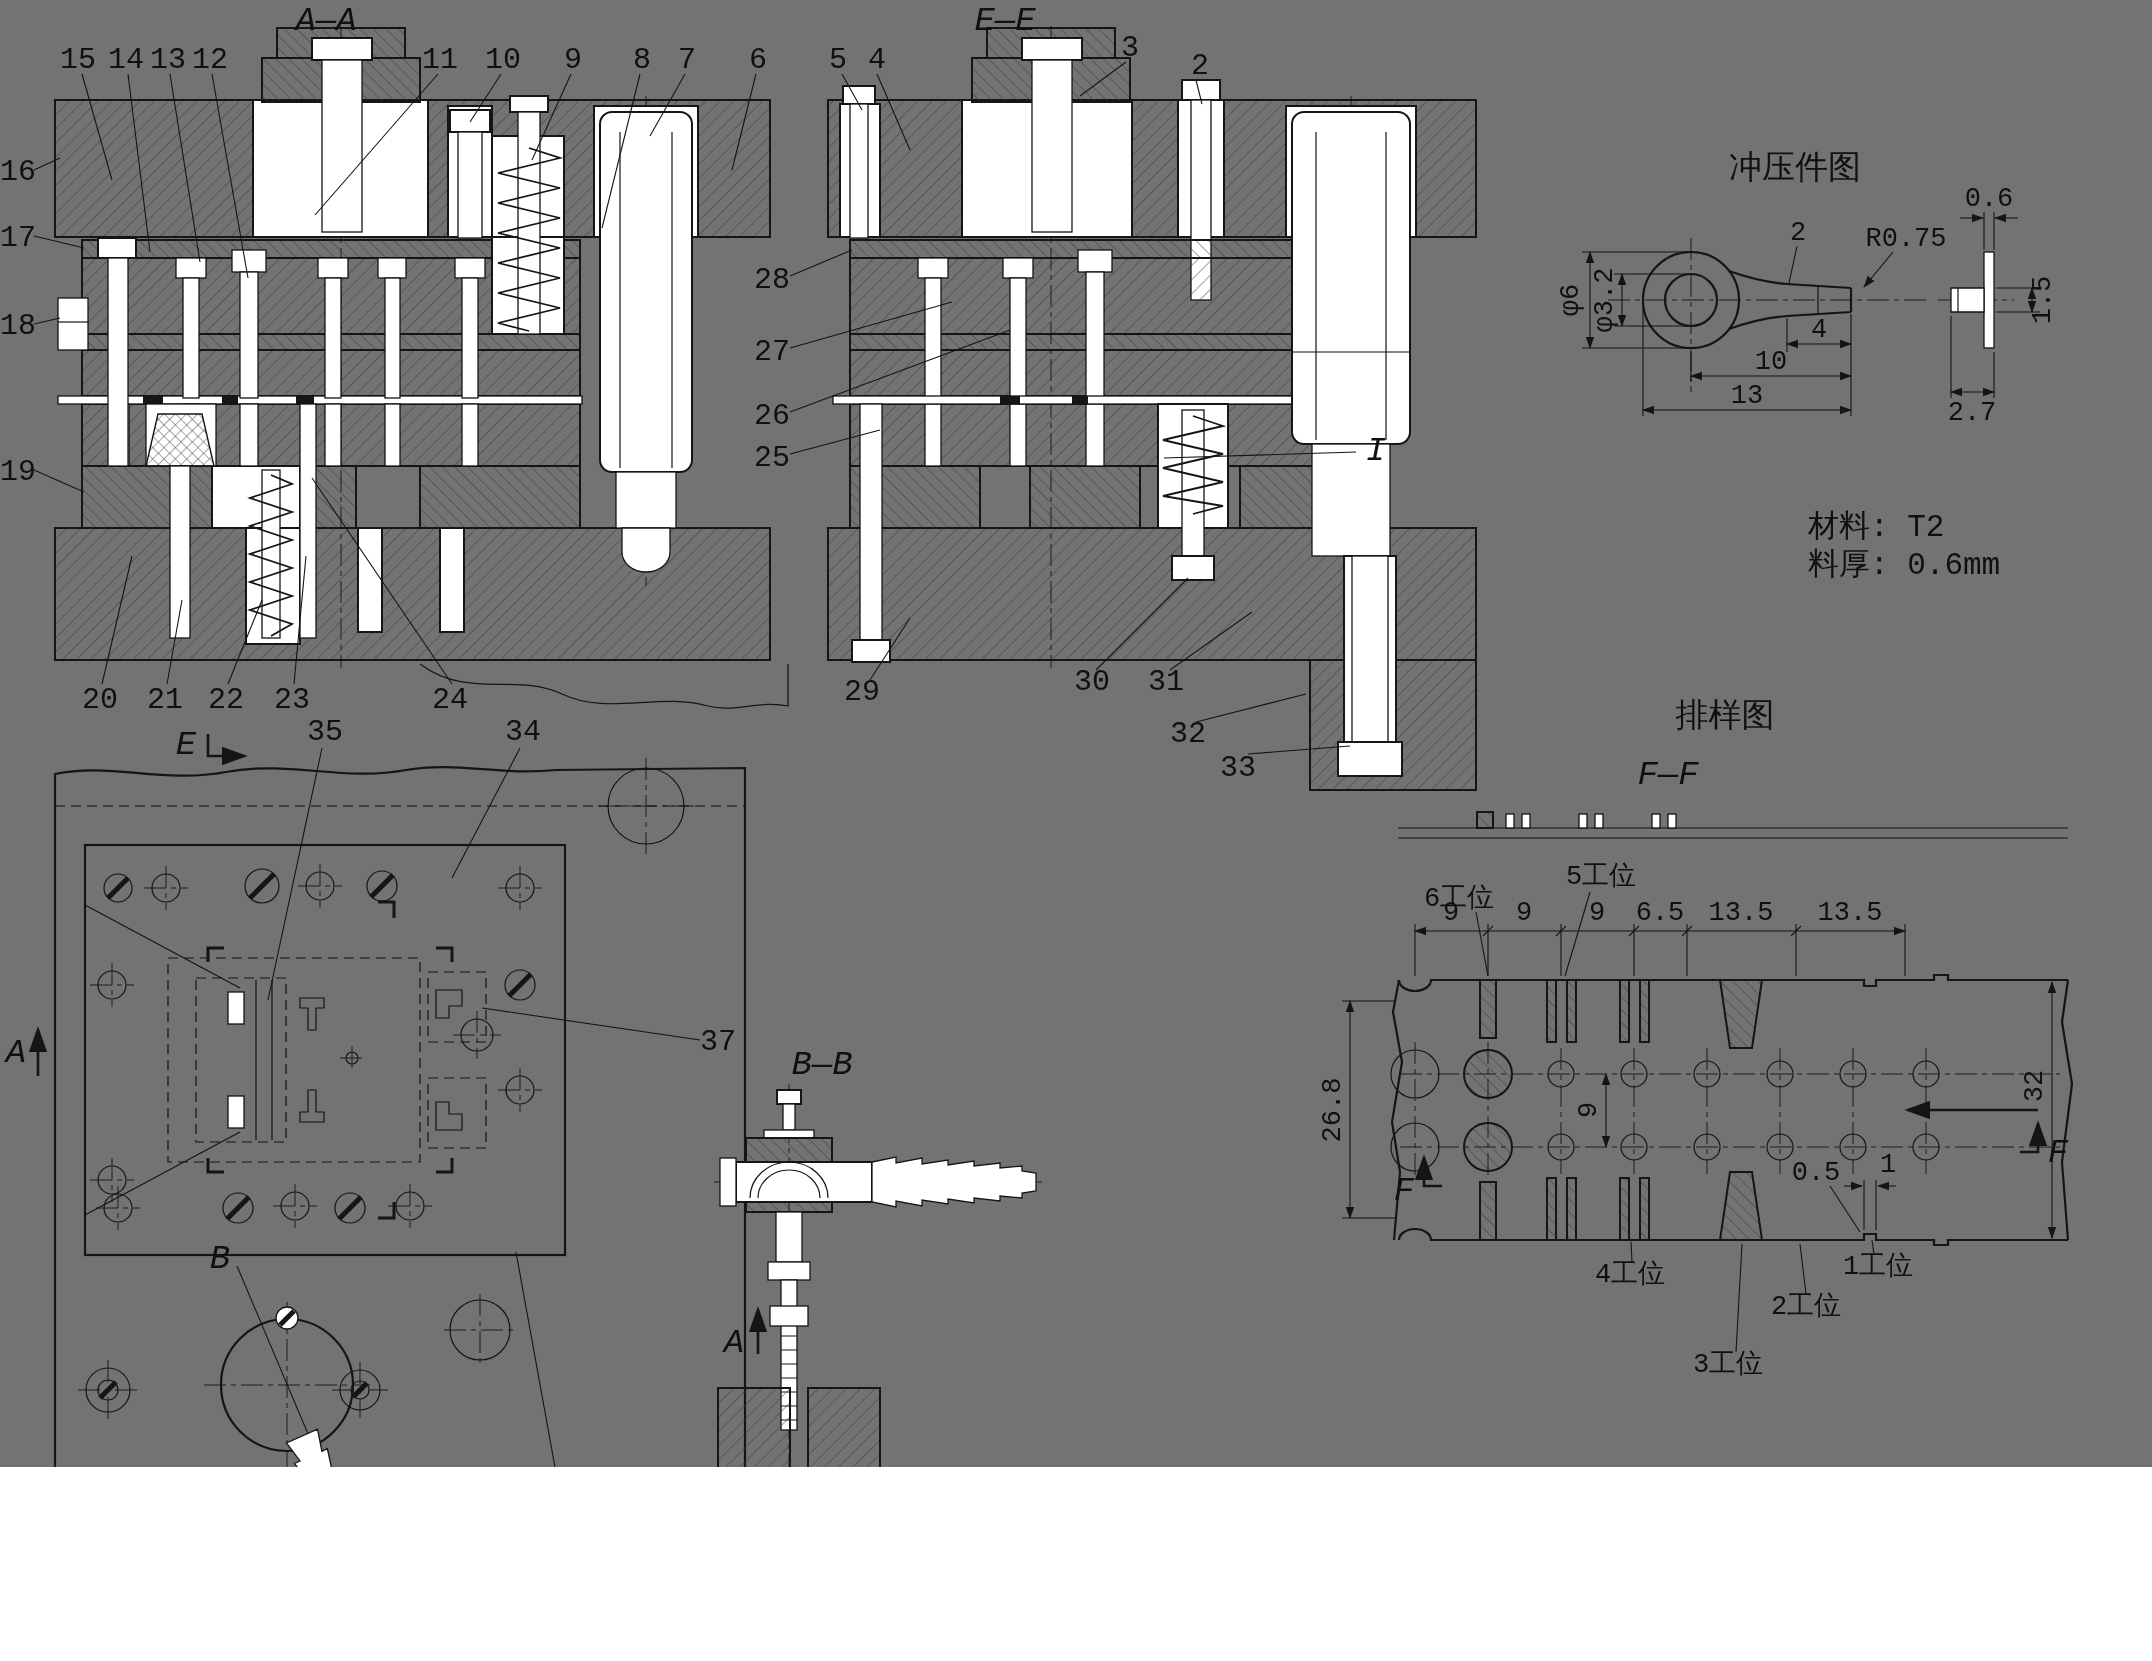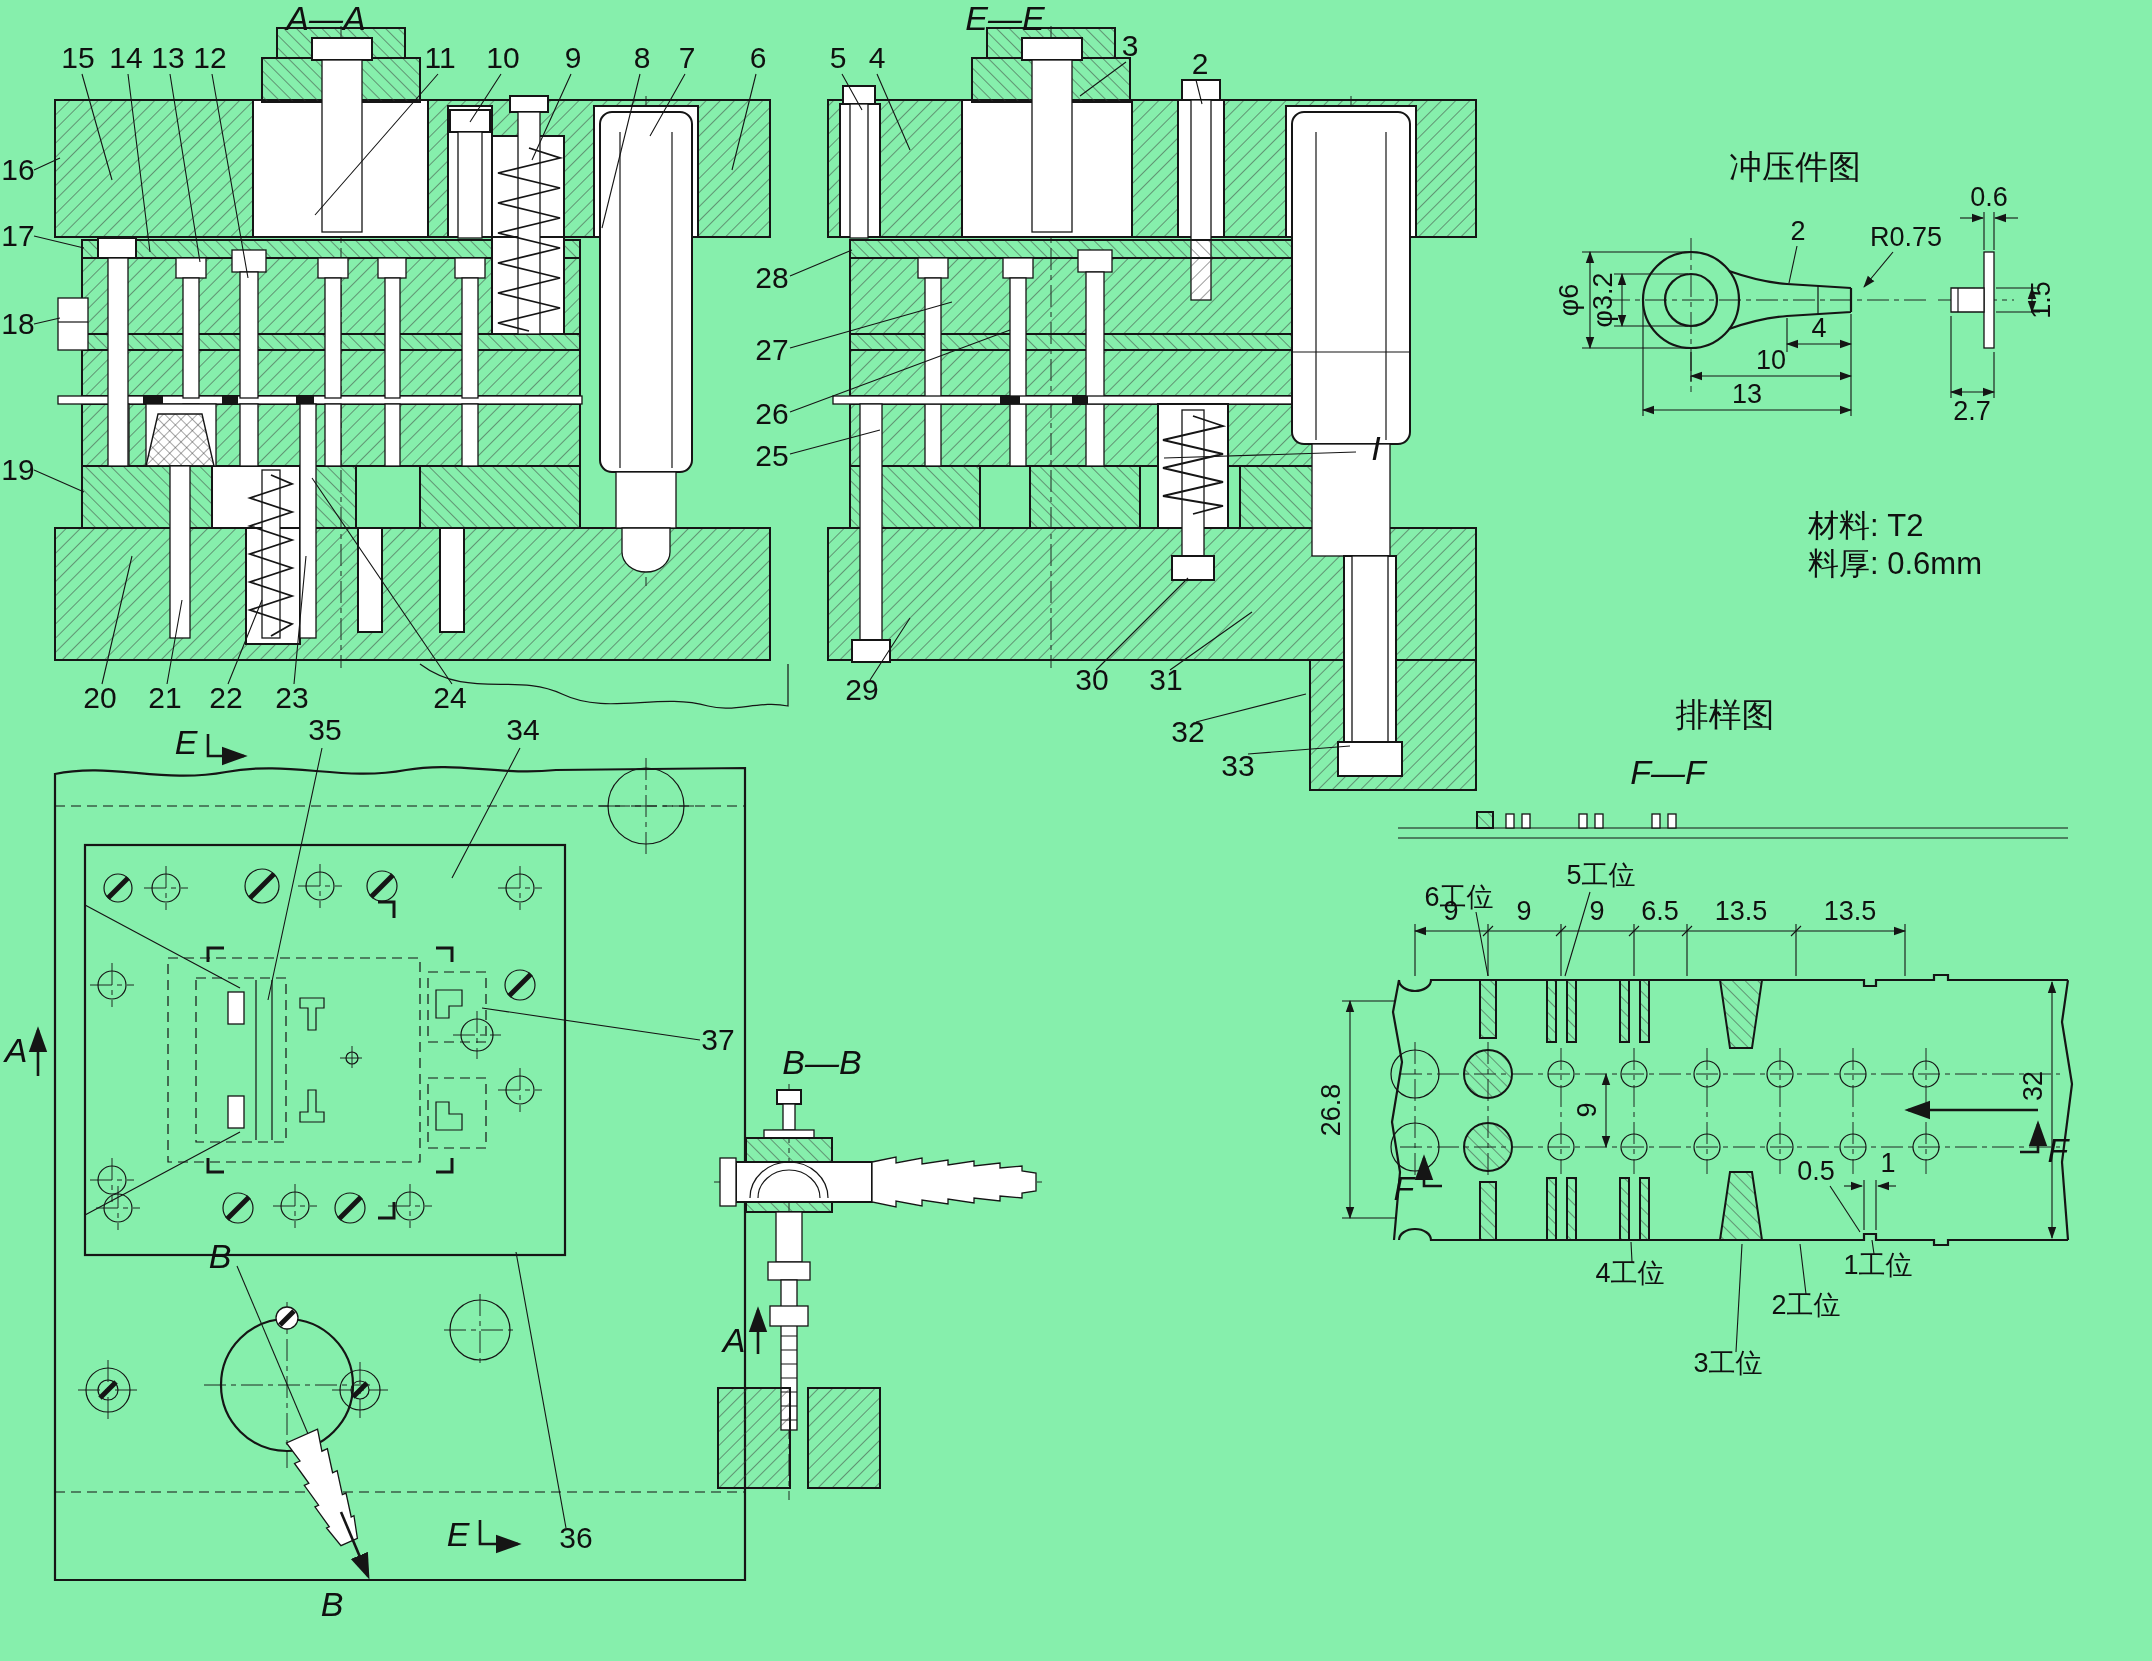--- a/index.html
+++ b/index.html
@@ -1,16 +1,16 @@
 <!DOCTYPE html>
 <html><head>
 <meta charset="utf-8">
 <style>
   html,body{margin:0;padding:0;background:#ffffff;}
-  .canvas{position:relative;width:2152px;height:1661px;background:#86efac;font-family:Liberation Sans, sans-serif;overflow:hidden;}
+  .canvas{position:relative;width:2152px;height:1467px;background:#737373;font-family:Liberation Mono, monospace;overflow:hidden;}
   svg{display:block;}
   .ol{fill:none;stroke:#151515;stroke-width:2.2;}
   .olt{fill:none;stroke:#151515;stroke-width:1.2;}
   .wh{fill:#fff;stroke:#151515;stroke-width:2;}
   .whl{fill:#fff;stroke:#151515;stroke-width:1.3;}
   .ht{fill:url(#h1);stroke:#151515;stroke-width:2;}
   .ht2{fill:url(#h2);stroke:#151515;stroke-width:2;}
   .htx{fill:url(#hx);stroke:#151515;stroke-width:1.4;}
   .cl{fill:none;stroke:#151515;stroke-width:0.9;stroke-dasharray:22 5 5 5;}
   .dsh{fill:none;stroke:#151515;stroke-width:1.2;stroke-dasharray:10 6;}

